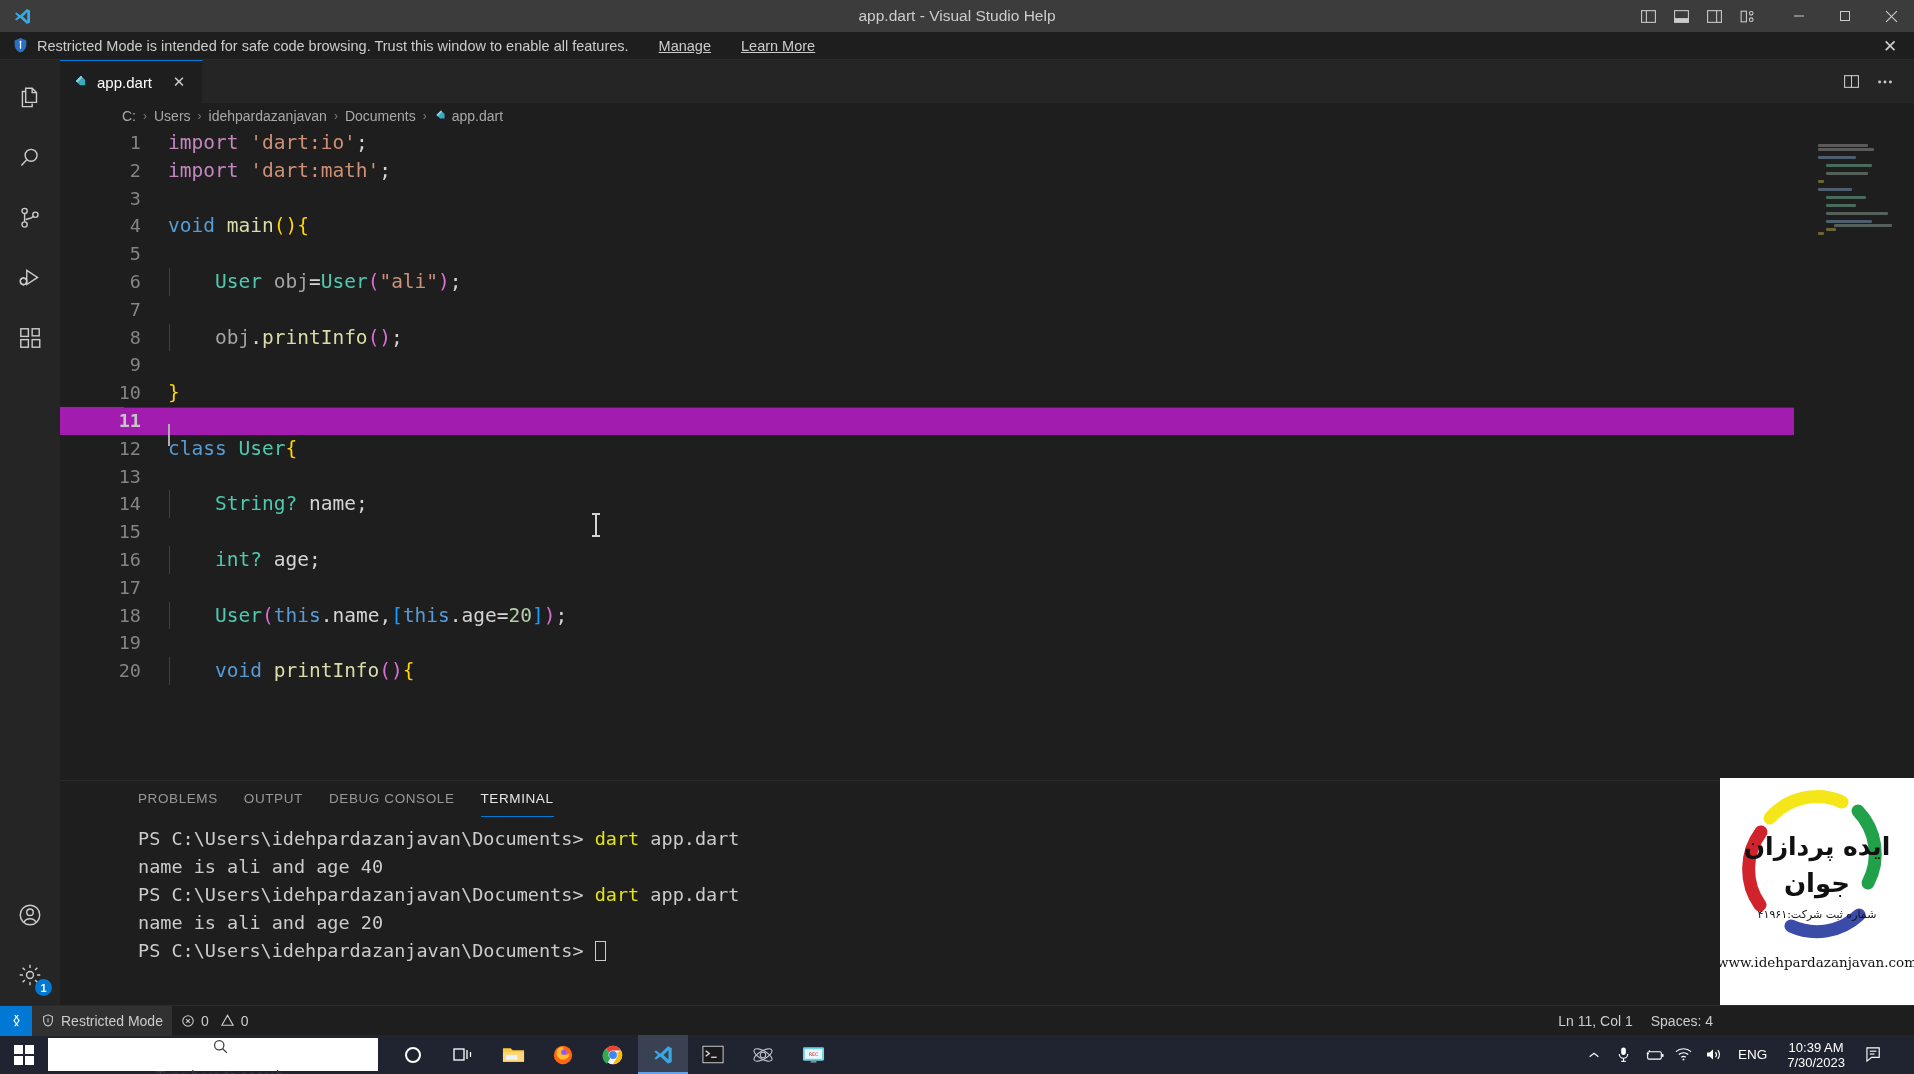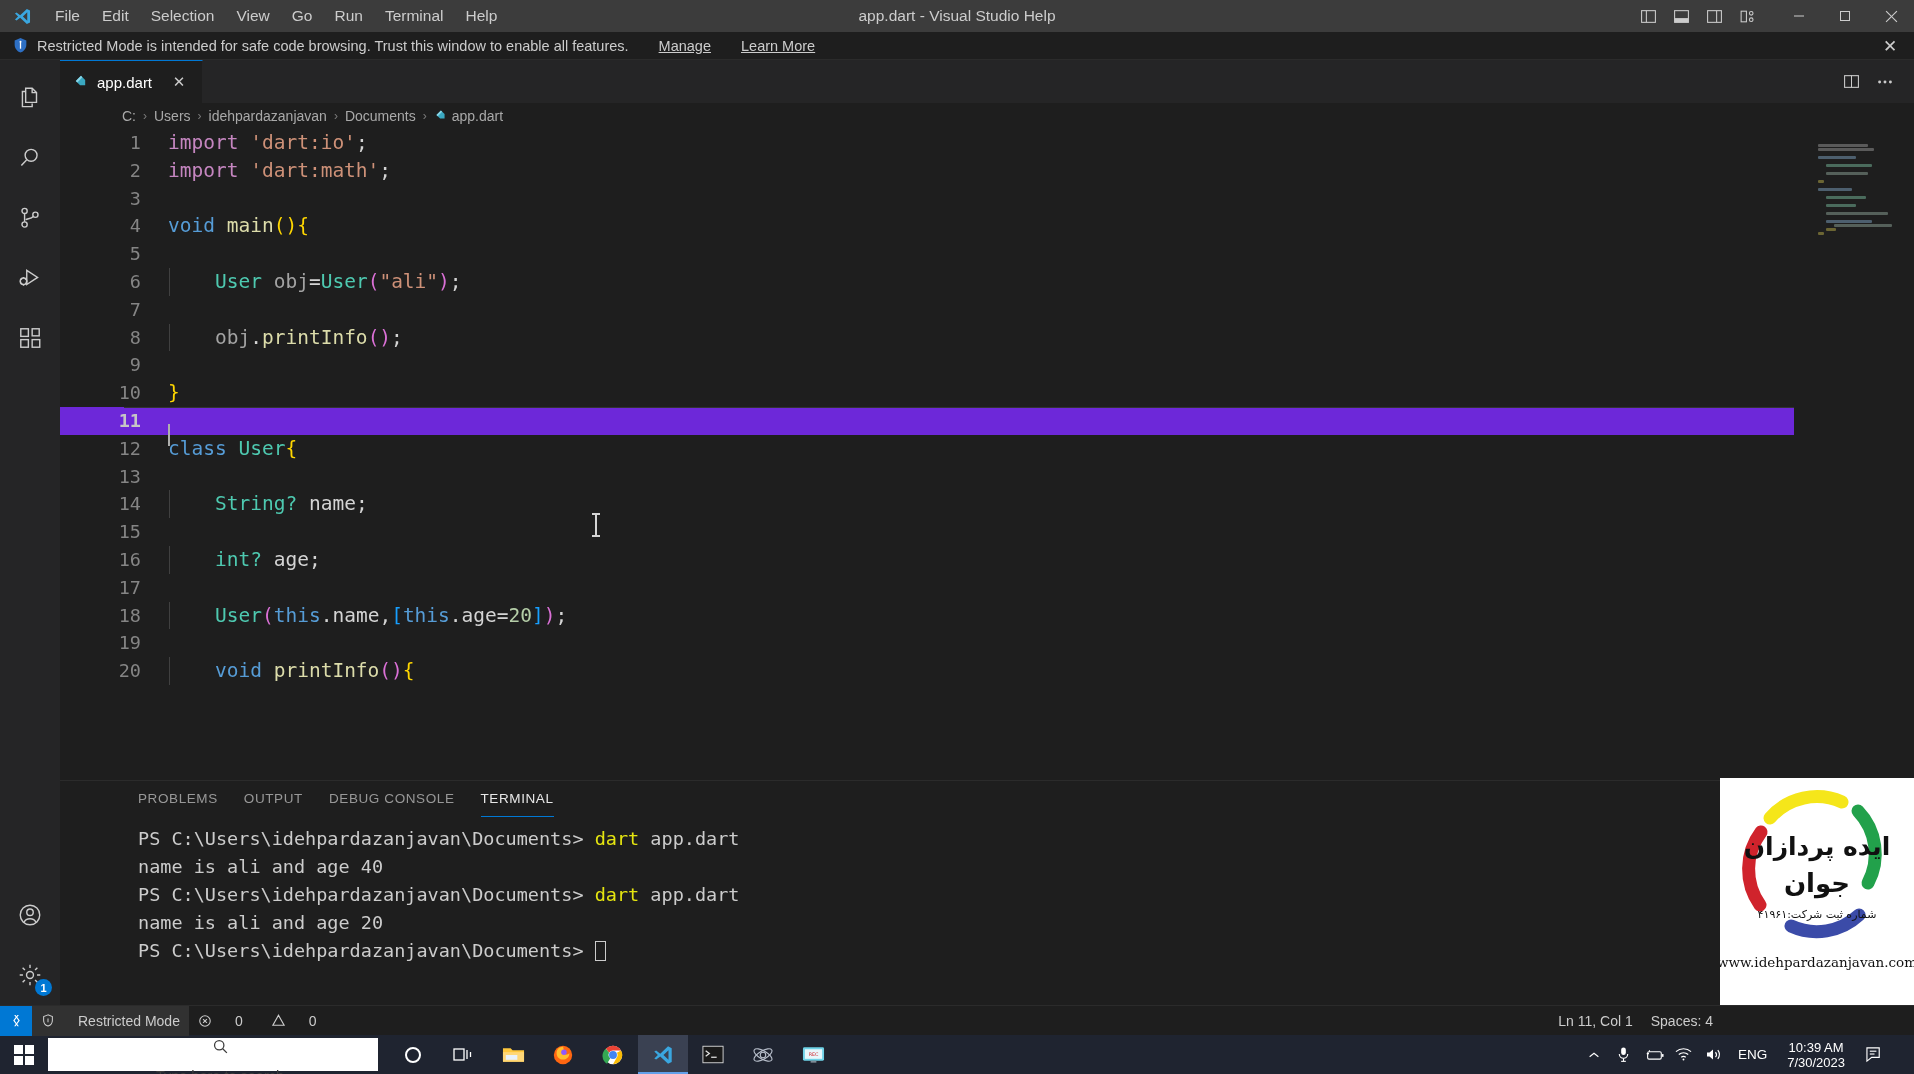--- a/index.html
+++ b/index.html
@@ -52,21 +52,21 @@
 
   .breadcrumb { height:26px; background:#1e1e1e; display:flex; align-items:center;
     padding-left:62px; color:#a9a9a9; font-size:14px; gap:5px; }
   .bc-sep { color:#7a7a7a; font-size:12px; margin:0 2px; }
   .bc-item { cursor:pointer; }
 
   .code-wrap { flex:1; position:relative; overflow:hidden; background:#1e1e1e; }
   .code { font-family:"DejaVu Sans Mono","Liberation Mono",monospace; font-size:19.5px;
     line-height:27.8px; position:relative; }
   .cline { display:flex; height:27.8px; align-items:center; position:relative; white-space:pre; }
-  .cline.active { background:#6d28d9;justify-content:center; }
+  .cline.active { background:#a21caf;justify-content:center; }
   .cline.active::after { content:""; position:absolute; left:64px; right:120px; top:0;
     border-top:1px solid #333; }
   .lnum { width:108px; text-align:right; padding-right:27px; color:#858585; font-size:18.5px;
     flex:none; user-select:none; }
   .cline.active .lnum { color:#c6c6c6; font-weight:bold; }
   .ctext { flex:1; color:#d4d4d4; position:relative; }
   .indent-guide { position:absolute; left:0; top:0; bottom:0; width:1px; background:#404040; }
 
   
   .k-import { color:#c586c0; }
@@ -109,21 +109,21 @@
     font-size:18.5px; line-height:28px; color:#cccccc; white-space:pre; }
   .t-cmd { color:#e5e510; }
   .t-cursor { display:inline-block; width:11px; height:20px; border:1px solid #cccccc;
     vertical-align:-4px; }
 
   
   .statusbar { height:30px; background:#1e1e1e; border-top:1px solid #2b2b2b;
     display:flex; align-items:center; color:#cccccc; font-size:14px; }
   .sb-remote { width:32px; height:30px; background:#0078d4; display:flex;
     align-items:center; justify-content:center; }
-  .sb-item { padding:0 9px; height:30px; display:flex; align-items:center; gap:23px; cursor:pointer; }
+  .sb-item { padding:0 9px; height:30px; display:flex; align-items:center; gap:6px; cursor:pointer; }
   .sb-trust { background:#313131; }
   .sb-right { margin-left:auto; display:flex; align-items:center; }
 
   
   .watermark { position:absolute; right:0px; top:778px; width:194px; height:227px;
     background:#ffffff; overflow:hidden; z-index:40; display:flex;
     flex-direction:column; align-items:center; justify-content:flex-start; }
   .wm-circle { position:relative; width:166px; height:172px; margin-top:2px; }
   .wm-txt-fa1 { position:absolute; top:52px; left:0; right:0; text-align:center;
     font-family:"DejaVu Sans", sans-serif; font-size:25px; color:#111; font-weight:bold; direction:rtl; }
@@ -148,30 +148,20 @@
   .notif { width:34px; height:39px; display:flex; align-items:center; justify-content:center; }
 </style>
 </head>
 <body>
 
 <div class="titlebar">
   <div class="vscode-logo">
     <svg width="19" height="19" viewBox="0 0 24 24">
         <path d="M17.5 2.5 9 10.5 4.5 7 2.5 8.2l3.9 3.8-3.9 3.8L4.5 17 9 13.5l8.5 8 4-2V4.5l-4-2zm.5 4.2v10.6L12.5 12 18 6.7z" fill="#3aa7e0"></path>
       </svg>
-  </div>
-  <div class="menu">
-    <div class="menu-item">File</div>
-    <div class="menu-item">Edit</div>
-    <div class="menu-item">Selection</div>
-    <div class="menu-item">View</div>
-    <div class="menu-item">Go</div>
-    <div class="menu-item">Run</div>
-    <div class="menu-item">Terminal</div>
-    <div class="menu-item">Help</div>
   </div>
   <div class="win-title">app.dart - Visual Studio Help</div>
   <div class="title-right">
     <div class="layout-icons">
       <div class="layout-btn">
         <svg width="17" height="17" viewBox="0 0 16 16">
             <rect x="1.5" y="2.5" width="13" height="11" fill="none" stroke="#cccccc"></rect>
             <line x1="6" y1="2.5" x2="6" y2="13.5" stroke="#cccccc"></line>
           </svg>
       </div>

